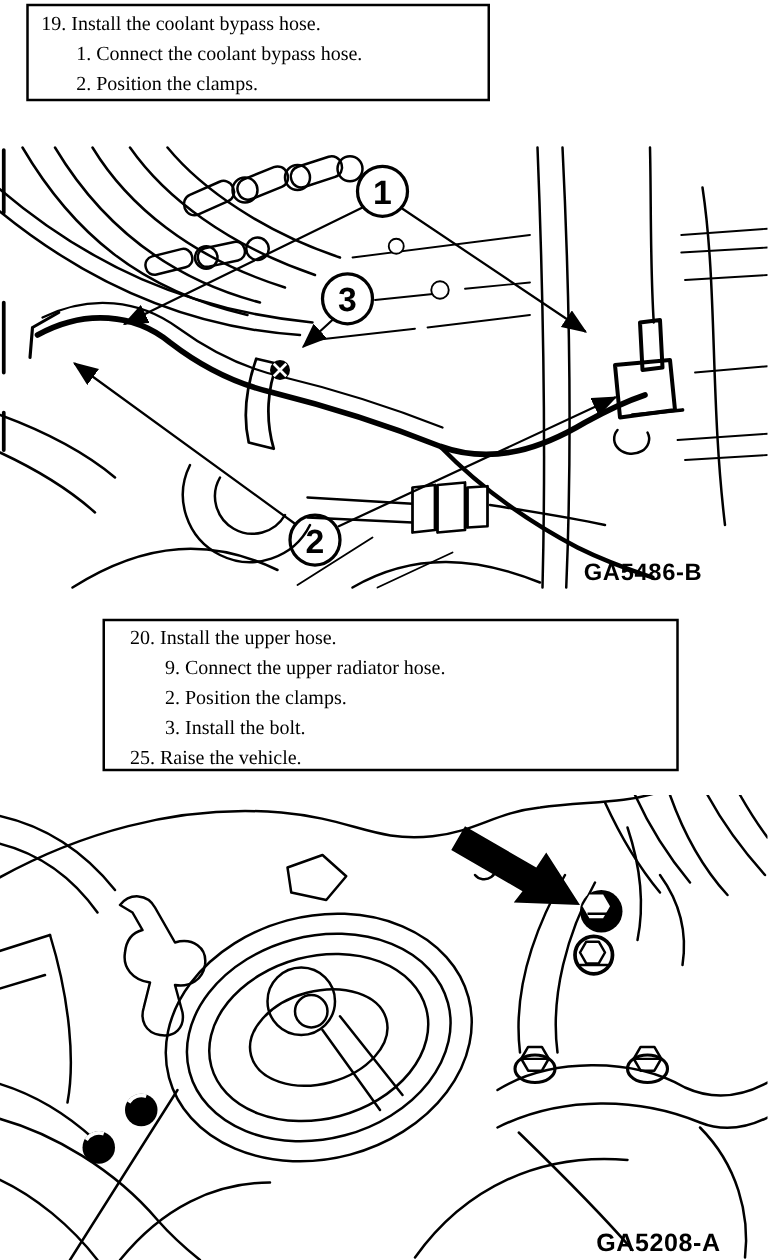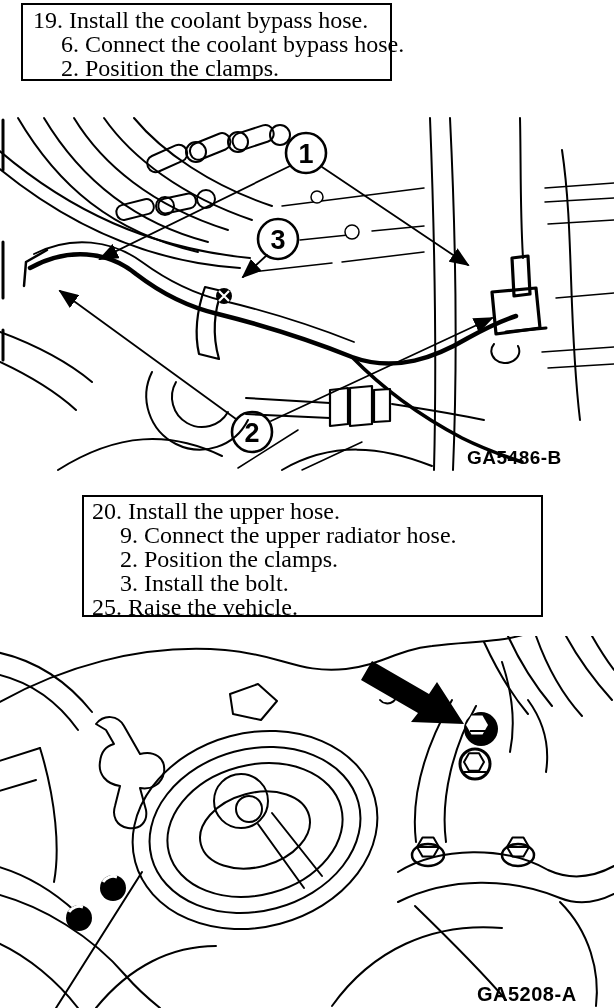--- a/index.html
+++ b/index.html
@@ -6,36 +6,36 @@
   body{
     width:614px;height:1008px;position:relative;overflow:hidden;
     background:#ffffff;color:#000000;
     font-family:"Liberation Serif",serif;
   }
   .steps-box{
     position:absolute;background:#ffffff;border:2px solid #000000;
     box-sizing:border-box;
   }
   #box1{left:21px;top:3px;width:371px;height:78px;padding:3px 6px 0 10px;}
-  #box2{left:82px;top:495px;width:461px;height:122px;padding:2px 6px 0 8px;}
-  .step{font-size:24px;line-height:24px;white-space:nowrap;color:#000;}
+  #box2{left:82px;top:495px;width:461px;height:122px;padding:2px 6px 0 20px;}
+  .step{font-size:16px;line-height:24px;white-space:nowrap;color:#000;}
   .sub{margin-left:28px;}
   svg{position:absolute;display:block;}
   #fig1{left:0;top:115px;}
   #fig2{left:0;top:636px;}
   .ln{fill:none;stroke:#000;stroke-linecap:round;stroke-linejoin:round;}
   .callout-num{font-family:"Liberation Sans",sans-serif;font-weight:bold;font-size:27px;fill:#000;}
   .fig-code{font-family:"Liberation Sans",sans-serif;font-weight:bold;font-size:19px;fill:#000;letter-spacing:0.5px;}
 </style>
 </head>
 <body>
 
 <div id="box1" class="steps-box">
   <div class="step">19. Install the coolant bypass hose.</div>
-  <div class="step sub">6. Connect the coolant bypass hose.</div>
+  <div class="step sub">1. Connect the coolant bypass hose.</div>
   <div class="step sub">2. Position the clamps.</div>
 </div>
 
 <svg id="fig1" width="614" height="358" viewBox="0 115 614 358">
   <defs>
     <marker id="ah" viewBox="0 0 20 16" refX="18" refY="8" markerWidth="20" markerHeight="16" orient="auto" markerUnits="userSpaceOnUse">
       <path d="M0,0 L20,8 L0,16 Z" fill="#000"></path>
     </marker>
   </defs>
 

